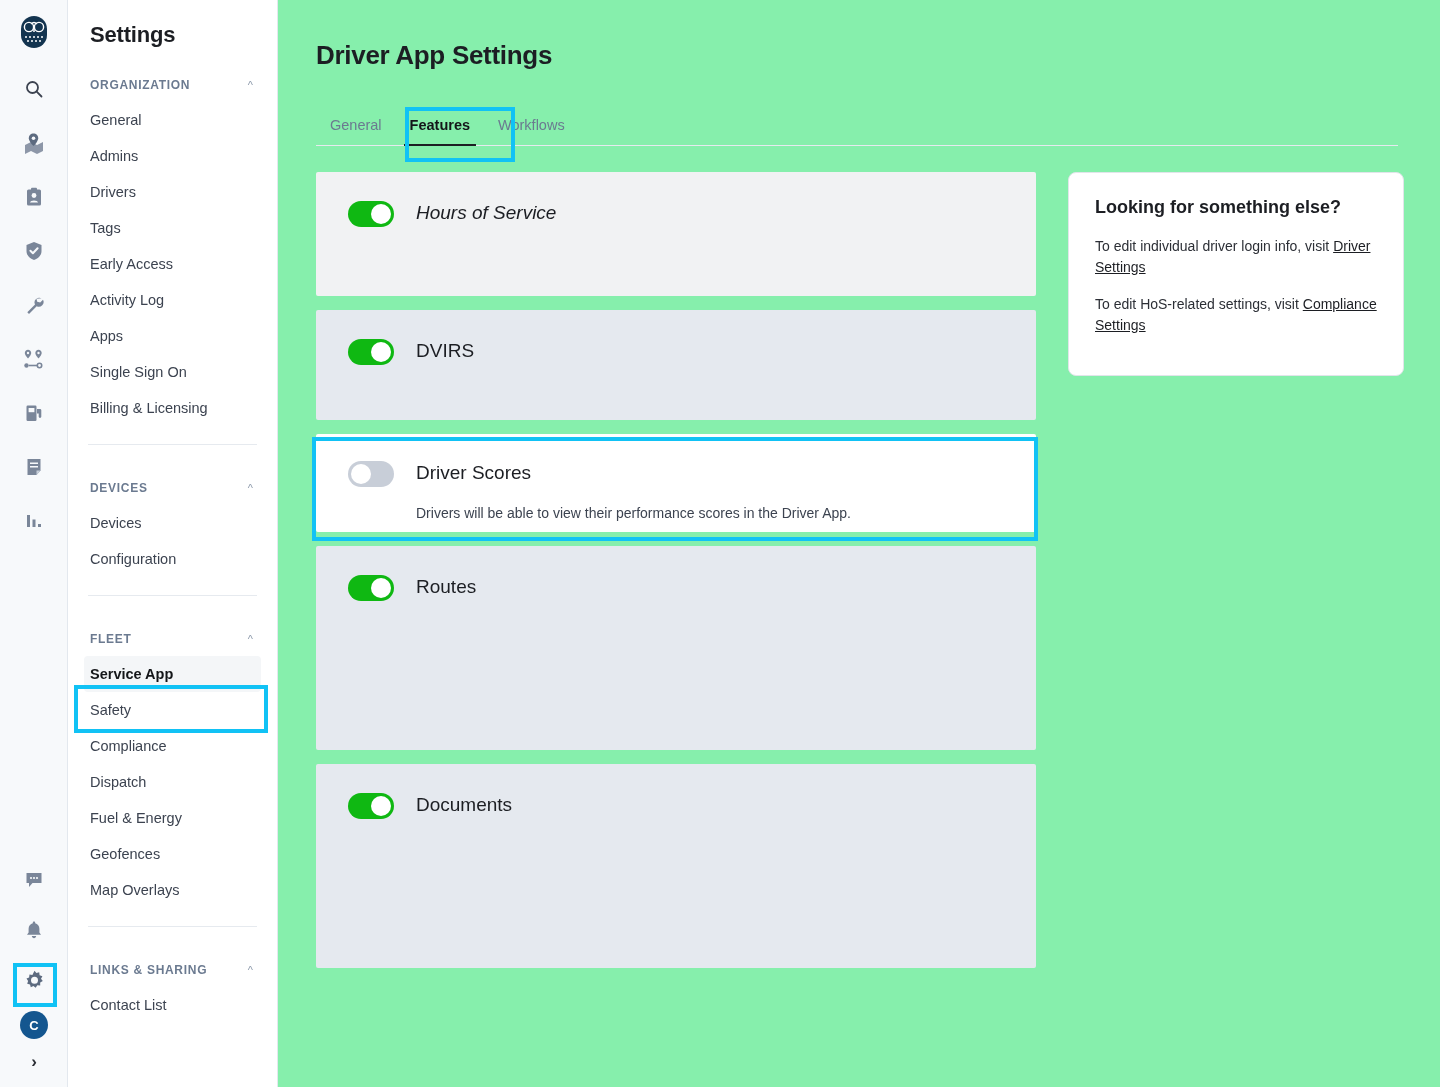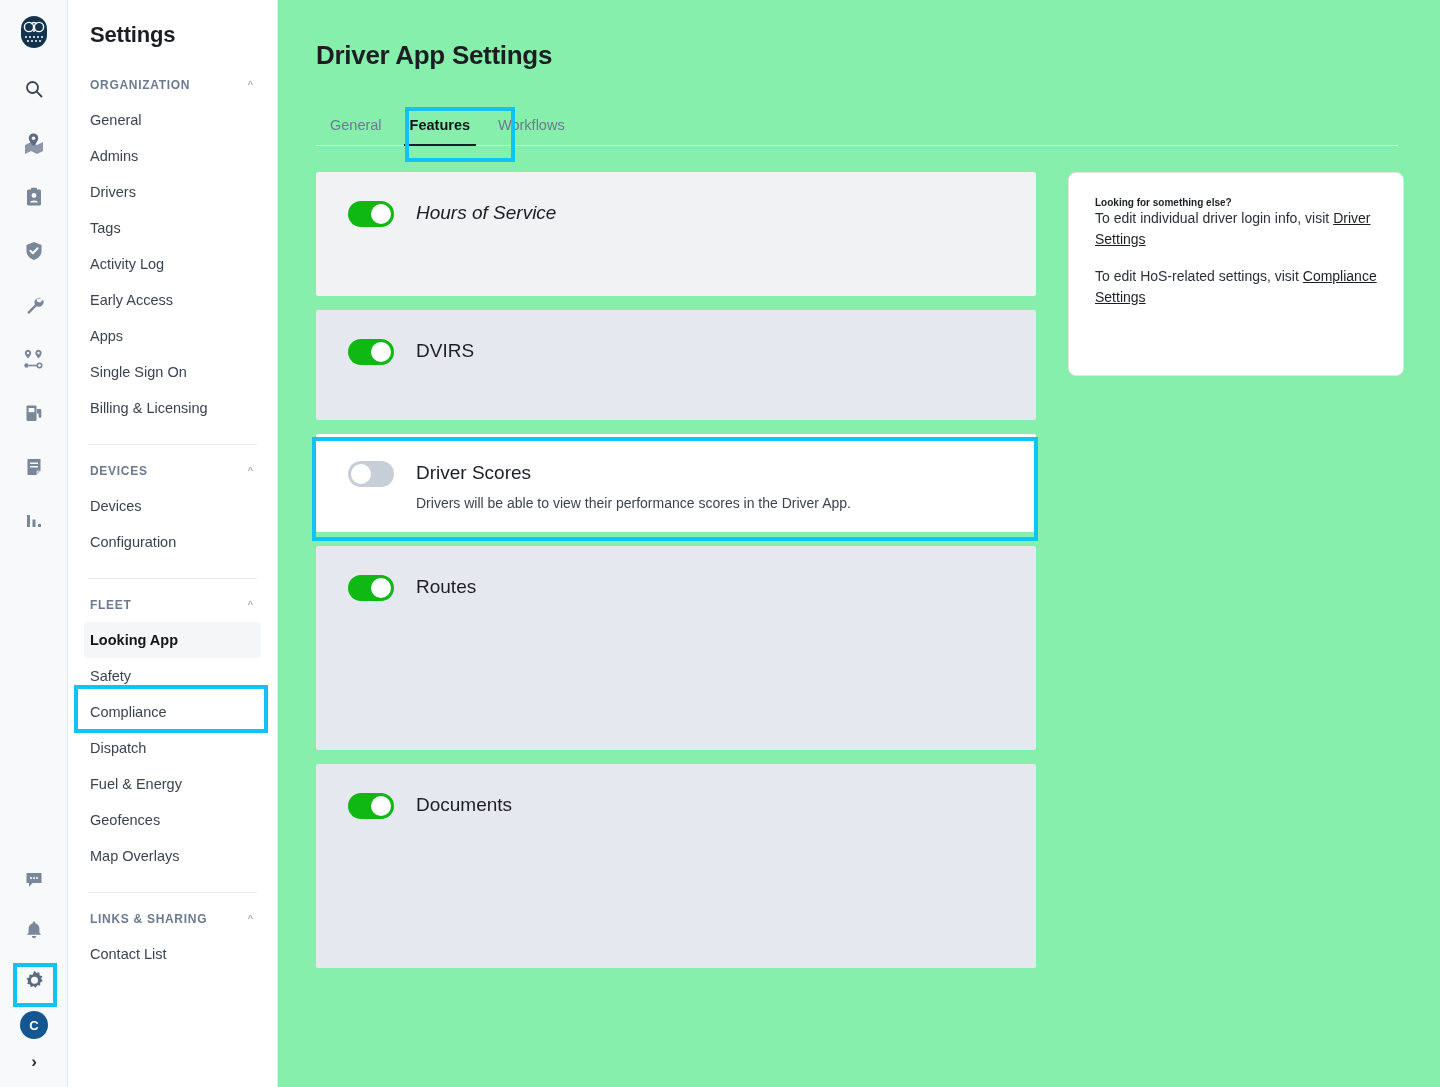--- a/index.html
+++ b/index.html
@@ -83,21 +83,21 @@
     border-right: 1px solid #e3e8ee;
     padding: 0 16px;
   }
   .nav-title {
     font-size: 22px;
     font-weight: bold;
     color: #1c1e23;
     padding: 22px 0 0 6px;
     letter-spacing: -0.2px;
   }
-  .nav-section { margin-top: 19px; }
+  .nav-section { margin-top: 36px; }
   .nav-section.first { margin-top: 30px; }
   .nav-sec-head {
     display: flex; align-items: center; justify-content: space-between;
     padding: 0 8px 0 6px;
     margin-bottom: 10px;
     cursor: pointer;
   }
   .nav-sec-head span.lbl {
     font-size: 12px;
     font-weight: bold;
@@ -227,21 +227,21 @@
 
   .card-label {
     font-size: 19px;
     color: #1c1e23;
     line-height: 1.2;
     padding-top: 2px;
   }
   .card-desc {
     font-size: 14px;
     color: #3c4350;
-    margin-top: 10px;
+    margin-top: 20px;
   }
   .hl-card {
     position: absolute;
     left: 312px; top: 437px;
     width: 726px; height: 104px;
     border: 4px solid #11C2F5;
     pointer-events: none;
     z-index: 20;
   }
 
@@ -249,23 +249,24 @@
   .info {
     width: 336px;
     flex: none;
     border: 1px solid #e1e5ea;
     border-radius: 8px;
     padding: 24px 26px 26px 26px;
     height: 204px;
     background: #fff;
   }
   .info-title {
-    font-size: 10px;
+    font-size: 18px;
     font-weight: bold;
     color: #1c1e23;
+    margin-bottom: 18px;
   }
   .info-p {
     font-size: 14px;
     color: #2c2f36;
     line-height: 1.5;
     margin-bottom: 16px;
   }
   .info-link {
     text-decoration: underline;
     color: #1c1e23;
@@ -416,22 +417,22 @@
 
   <div class="nav-section first">
     <div class="nav-sec-head">
       <span class="lbl">ORGANIZATION</span>
       <span class="chev">^</span>
     </div>
     <div class="nav-item">General</div>
     <div class="nav-item">Admins</div>
     <div class="nav-item">Drivers</div>
     <div class="nav-item">Tags</div>
+    <div class="nav-item">Early Access</div>
     <div class="nav-item">Activity Log</div>
-    <div class="nav-item">Early Access</div>
     <div class="nav-item">Apps</div>
     <div class="nav-item">Single Sign On</div>
     <div class="nav-item">Billing &amp; Licensing</div>
   </div>
   <div class="nav-div"></div>
 
   <div class="nav-section">
     <div class="nav-sec-head">
       <span class="lbl">DEVICES</span>
       <span class="chev">^</span>
@@ -439,21 +440,21 @@
     <div class="nav-item">Devices</div>
     <div class="nav-item">Configuration</div>
   </div>
   <div class="nav-div"></div>
 
   <div class="nav-section">
     <div class="nav-sec-head">
       <span class="lbl">FLEET</span>
       <span class="chev">^</span>
     </div>
-    <div class="nav-item active">Looking App</div>
+    <div class="nav-item active">Service App</div>
     <div class="nav-item">Safety</div>
     <div class="nav-item">Compliance</div>
     <div class="nav-item">Dispatch</div>
     <div class="nav-item">Fuel &amp; Energy</div>
     <div class="nav-item">Geofences</div>
     <div class="nav-item">Map Overlays</div>
   </div>
   <div class="nav-div"></div>
 
   <div class="nav-section">

